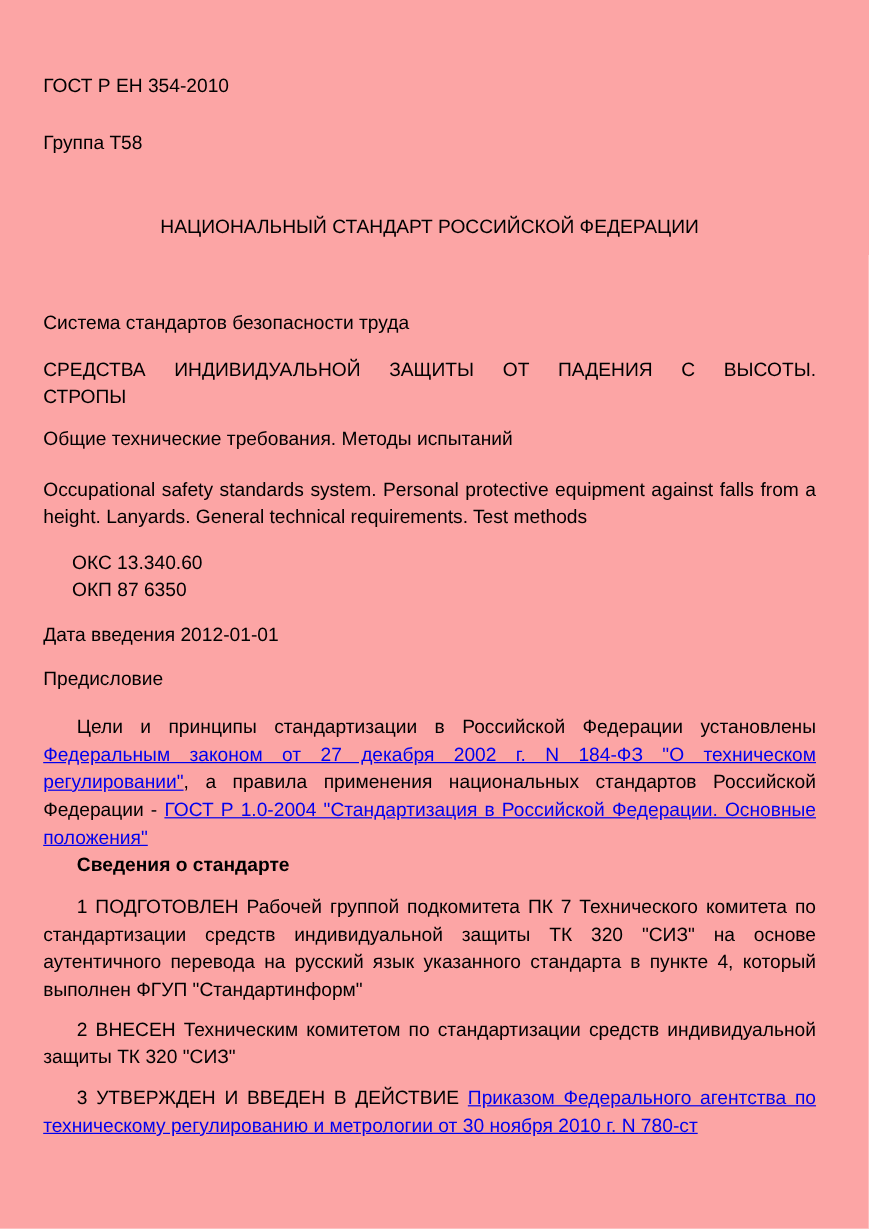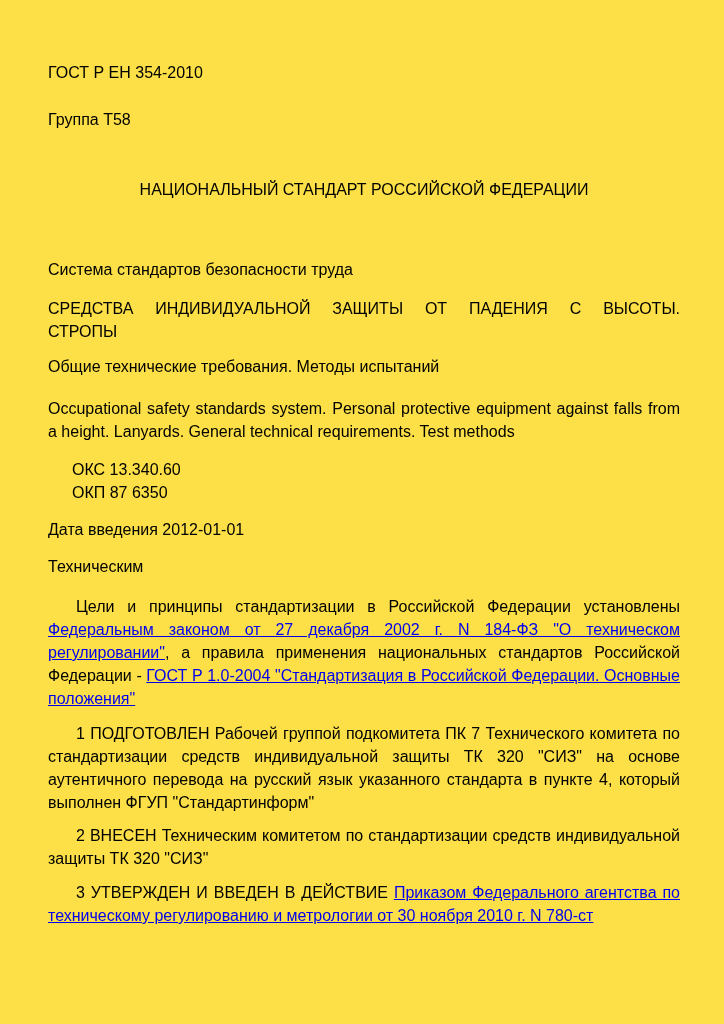--- a/index.html
+++ b/index.html
@@ -13,22 +13,22 @@
     font-family: "Liberation Sans", "DejaVu Sans", sans-serif;
     font-size: 16px;
     line-height: 23px;
     color: #000000;
     overflow: hidden;
   }
   .page {
     box-sizing: border-box;
     width: 724px;
     height: 1024px;
-    padding: 61px 44px 0 48px;
-    background: #fde047;
+    padding: 61px 44px 0 36px;
+    background: #fca5a5;
   }
   p, h1, h2 {
     margin: 0;
     padding: 0;
     font-size: 16px;
     font-weight: normal;
     line-height: 23px;
   }
   .just { text-align: justify; }
   .indent { text-indent: 28px; }
@@ -83,24 +83,25 @@
 
   <p class="just m-title-en">Occupational safety standards system. Personal protective equipment against falls from a height. Lanyards. General technical requirements. Test methods</p>
 
   <p class="m-codes">
     <span class="block-line">ОКС 13.340.60</span>
     <span class="block-line">ОКП 87 6350</span>
   </p>
 
   <p class="m-date">Дата введения 2012-01-01</p>
 
-  <p class="m-preface">Техническим</p>
+  <p class="m-preface">Предисловие</p>
 
   <p class="just indent m-preface-text"><span>Цели и принципы стандартизации в Российской Федерации установлены </span><a href="#" class="doc-link">Федеральным законом от 27 декабря 2002 г. N 184-ФЗ "О техническом регулировании"</a><span>, а правила применения национальных стандартов Российской Федерации - </span><a href="#" class="doc-link">ГОСТ Р 1.0-2004 "Стандартизация в Российской Федерации. Основные положения"</a></p>
 
+  <p class="indent bold m-info">Сведения о стандарте</p>
 
   <p class="just indent m-item1">1 ПОДГОТОВЛЕН Рабочей группой подкомитета ПК 7 Технического комитета по стандартизации средств индивидуальной защиты ТК 320 "СИЗ" на основе аутентичного перевода на русский язык указанного стандарта в пункте 4, который выполнен ФГУП "Стандартинформ"</p>
 
   <p class="just indent m-item2">2 ВНЕСЕН Техническим комитетом по стандартизации средств индивидуальной защиты ТК 320 "СИЗ"</p>
 
   <p class="just indent m-item3"><span>3 УТВЕРЖДЕН И ВВЕДЕН В ДЕЙСТВИЕ </span><a href="#" class="doc-link">Приказом Федерального агентства по техническому регулированию и метрологии от 30 ноября 2010 г. N 780-ст</a></p>
 
 </div>
 
 </body></html>

